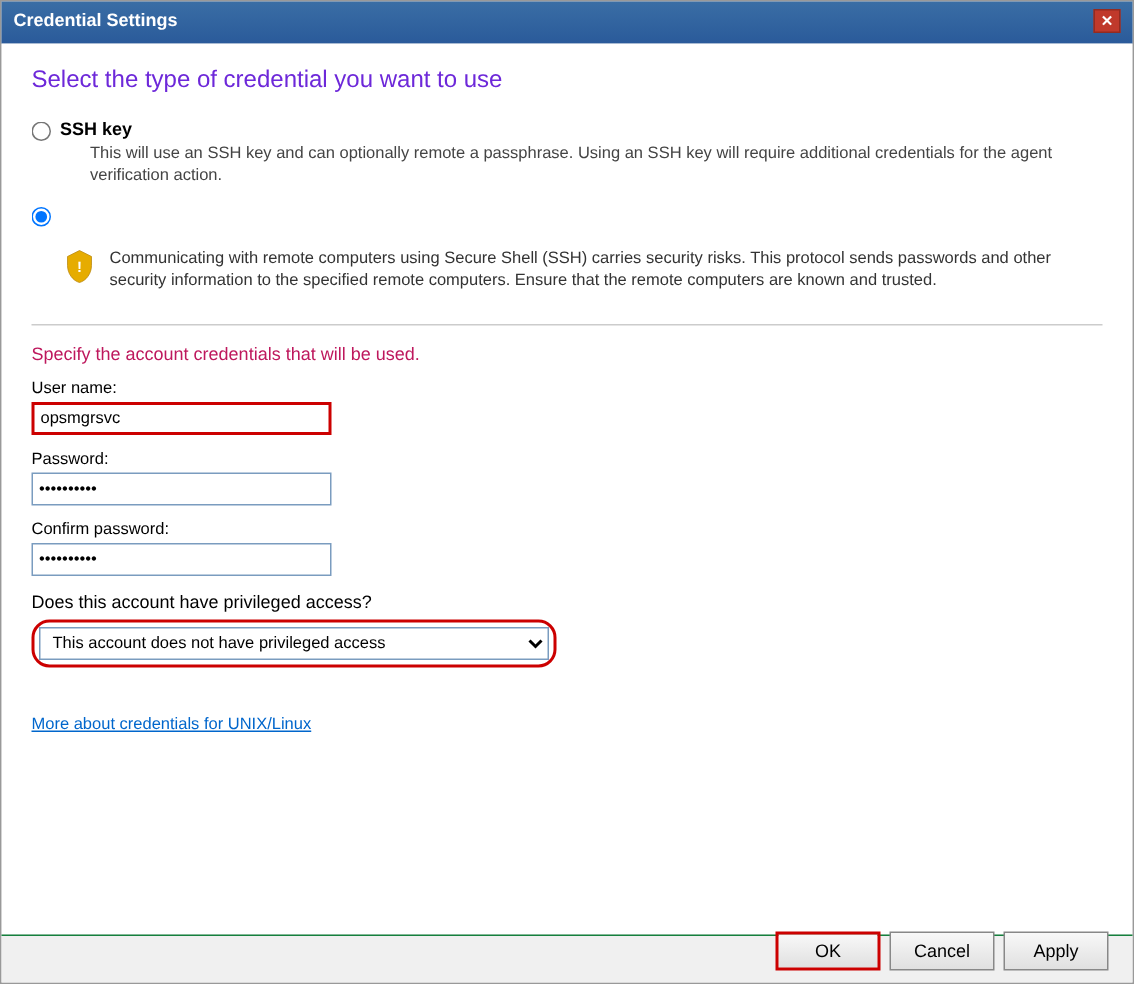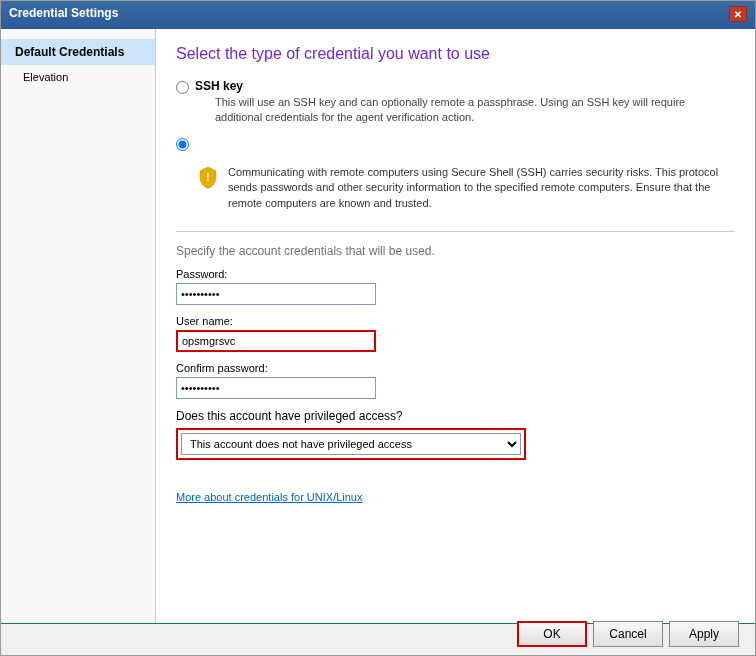--- a/index.html
+++ b/index.html
@@ -157,21 +157,21 @@
     }
 
     .divider {
       border: none;
       border-top: 1px solid #ccc;
       margin: 12px 0;
     }
 
     .section-label {
       font-size: 12px;
-      color: #737373;
+      color: #be185d;
       margin-bottom: 10px;
     }
 
     .form-group {
       margin-bottom: 10px;
     }
 
     .form-label {
       font-size: 11px;
       color: #000;
@@ -193,21 +193,21 @@
     }
 
     .privilege-label {
       font-size: 12px;
       color: #000;
       margin-bottom: 5px;
     }
 
     .dropdown-box {
       border: 2px solid #cc0000;
-      border-radius: 0;
+      border-radius: 12px;
       padding: 3px;
       display: inline-block;
     }
 
     .dropdown-select {
       width: 340px;
       height: 22px;
       border: 1px solid #7a9cbf;
       font-size: 11px;
       background: white;
@@ -256,28 +256,20 @@
 
 <div class="window">
 
   <div class="title-bar">
     <span class="title-bar-text">Credential Settings</span>
     <button class="title-bar-close">✕</button>
   </div>
 
   <div class="window-body">
 
-    <div class="sidebar">
-      <div class="sidebar-item active">
-        <span>Default Credentials</span>
-      </div>
-      <div class="sidebar-item sub">
-        <span>Elevation</span>
-      </div>
-    </div>
 
     <div class="main-content">
       <div class="main-title">Select the type of credential you want to use</div>
 
       <div class="radio-group">
         <div class="radio-option">
           <input type="radio" name="credtype" id="ssh-key" style="">
           <div>
             <label for="ssh-key" class="radio-label">SSH key</label>
             <div class="radio-desc">This will use an SSH key and can optionally remote a passphrase. Using an SSH key will require additional credentials for the agent verification action.</div>
@@ -296,27 +288,27 @@
           </svg>
           <div class="warning-text">Communicating with remote computers using Secure Shell (SSH) carries security risks. This protocol sends passwords and other security information to the specified remote computers. Ensure that the remote computers are known and trusted.</div>
         </div>
       </div>
 
       <hr class="divider">
 
       <div class="section-label">Specify the account credentials that will be used.</div>
 
       <div class="form-group">
+        <label class="form-label">User name:</label>
+        <input type="text" class="text-input input-highlighted" value="opsmgrsvc" style="">
+      </div>
+
+      <div class="form-group">
         <label class="form-label">Password:</label>
         <input type="password" class="text-input" value="1234567890" style="">
-      </div>
-
-      <div class="form-group">
-        <label class="form-label">User name:</label>
-        <input type="text" class="text-input input-highlighted" value="opsmgrsvc" style="">
       </div>
 
       <div class="form-group">
         <label class="form-label">Confirm password:</label>
         <input type="password" class="text-input" value="1234567890" style="">
       </div>
 
       <div class="form-group">
         <div class="privilege-label">Does this account have privileged access?</div>
         <div class="dropdown-box">

